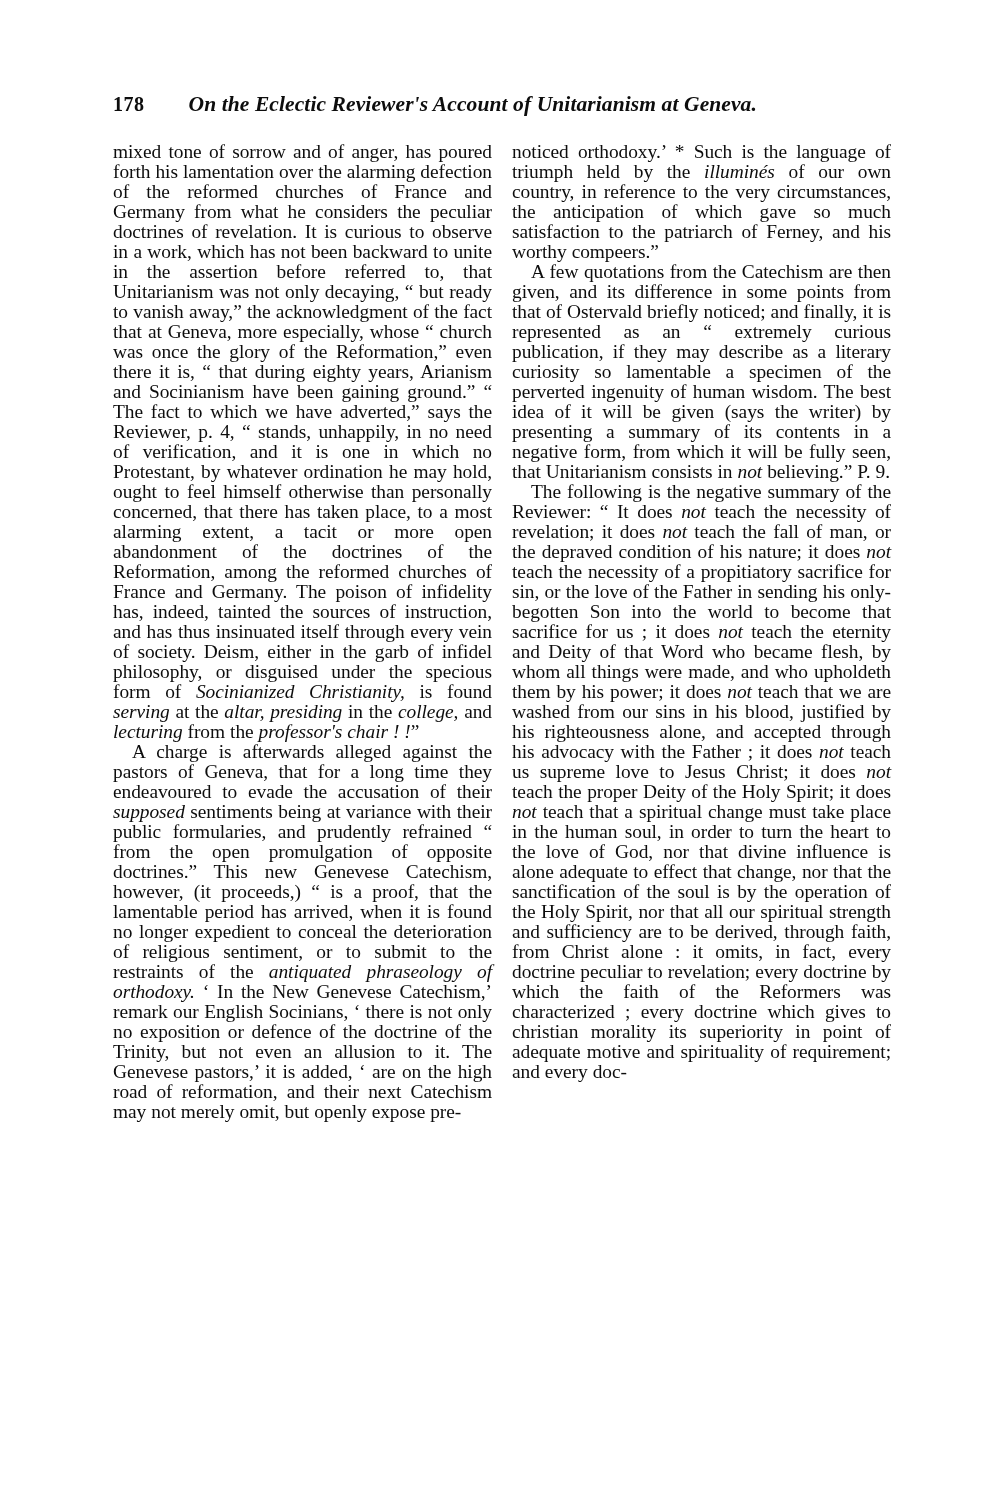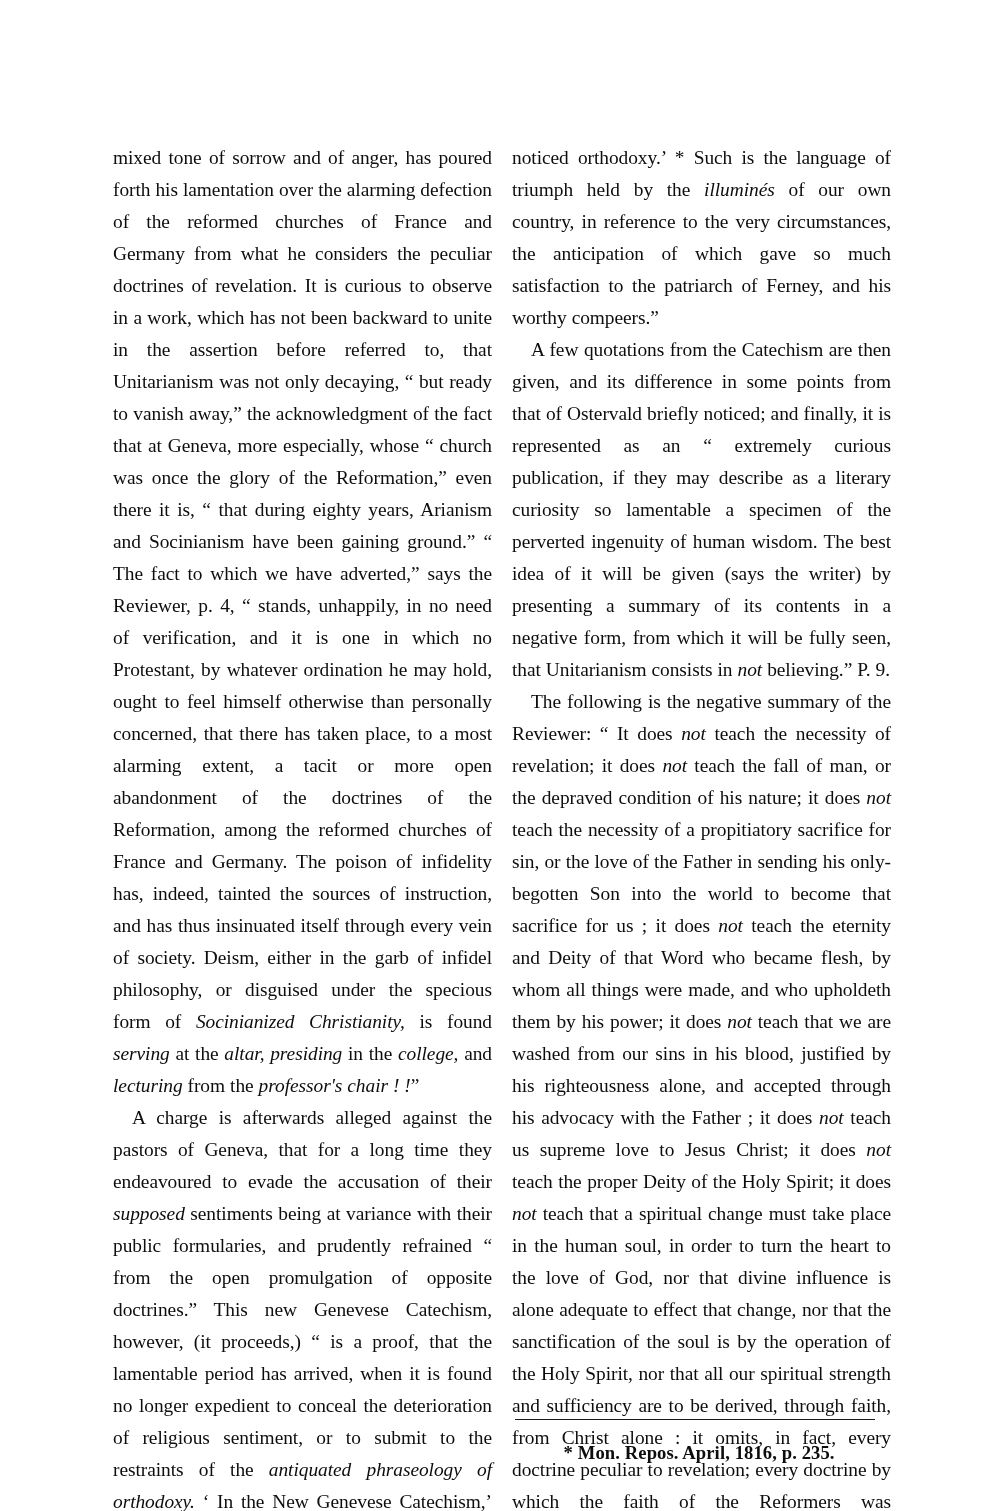--- a/index.html
+++ b/index.html
@@ -55,21 +55,21 @@
     width: 778px;
     display: flex;
     gap: 20px;
   }
   .col {
     width: 379px;
   }
   .col p {
     margin: 0;
     font-size: 19.4px;
-    line-height: 32px;
+    line-height: 20px;
     text-align: justify;
     text-justify: inter-word;
     letter-spacing: -0.05px;
     word-spacing: 0.2px;
     hyphens: none;
   }
   .col p.indent {
     text-indent: 19px;
   }
   .col p.runon {
@@ -101,37 +101,37 @@
   .fn-mark {
     font-weight: 700;
     margin-right: 5px;
   }
 </style>
 </head>
 <body>
 
 <div class="page">
 
+  <div class="runhead">
+    <span class="folio">178</span>
+    <span class="runtitle">On the Eclectic Reviewer's Account of Unitarianism at Geneva.</span>
+  </div>
 
   <div class="columns">
 
     <div class="col">
       <p class="runon"><span>mixed tone of sorrow and of anger, has poured forth his lamentation over the alarming defection of the reformed churches of France and Germany from what he considers the peculiar doctrines of revelation. It is curious to observe in a work, which has not been backward to unite in the assertion before referred to, that Unitarianism was not only decaying, “ but ready to vanish away,” the acknowledgment of the fact that at Geneva, more especially, whose “ church was once the glory of the Reformation,” even there it is, “ that during eighty years, Arianism and Socinianism have been gaining ground.”  “ The fact to which we have adverted,” says the Reviewer, p. 4, “ stands, unhappily, in no need of verification, and it is one in which no Protestant, by whatever ordination he may hold, ought to feel himself otherwise than personally concerned, that there has taken place, to a most alarming extent, a tacit or more open abandonment of the doctrines of the Reformation, among the reformed churches of France and Germany. The poison of infidelity has, indeed, tainted the sources of instruction, and has thus insinuated itself through every vein of society.  Deism, either in the garb of infidel philosophy, or disguised under the specious form of </span><i>Socinianized Christianity,</i><span> is found </span><i>serving</i><span> at the </span><i>altar, presiding</i><span> in the </span><i>college,</i><span> and </span><i>lecturing</i><span> from the </span><i>professor's chair ! !</i><span>”</span></p>
 
       <p class="indent"><span>A charge is afterwards alleged against the pastors of Geneva, that for a long time they endeavoured to evade the accusation of their </span><i>supposed</i><span> sentiments being at variance with their public formularies, and prudently refrained “ from the open promulgation of opposite doctrines.” This new Genevese Catechism, however, (it proceeds,) “ is a proof, that the lamentable period has arrived, when it is found no longer expedient to conceal the deterioration of religious sentiment, or to submit to the restraints of the </span><i>antiquated phraseology of orthodoxy.</i><span> ‘ In the New Genevese Catechism,’ remark our English Socinians, ‘ there is not only no exposition or defence of the doctrine of the Trinity, but not even an allusion to it. The Genevese pastors,’ it is added, ‘ are on the high road of reformation, and their next Catechism may not merely omit, but openly expose pre-</span></p>
     </div>
 
     <div class="col">
       <p class="runon"><span>noticed orthodoxy.’ </span><span>*</span><span>  Such is the language of triumph held by the </span><i>illuminés</i><span> of our own country, in reference to the very circumstances, the anticipation of which gave so much satisfaction to the patriarch of Ferney, and his worthy compeers.”</span></p>
 
       <p class="indent"><span>A few quotations from the Catechism are then given, and its difference in some points from that of Ostervald briefly noticed; and finally, it is represented as an “ extremely curious publication, if they may describe as a literary curiosity so lamentable a specimen of the perverted ingenuity of human wisdom.  The best idea of it will be given (says the writer) by presenting a summary of its contents in a negative form, from which it will be fully seen, that Unitarianism consists in </span><i>not</i><span> believing.”   P. 9.</span></p>
 
       <p class="indent"><span>The following is the negative summary of the Reviewer: “ It does </span><i>not</i><span> teach the necessity of revelation; it does </span><i>not</i><span> teach the fall of man, or the depraved condition of his nature; it does </span><i>not</i><span> teach the necessity of a propitiatory sacrifice for sin, or the love of the Father in sending his only-begotten Son into the world to become that sacrifice for us ; it does </span><i>not</i><span> teach the eternity and Deity of that Word who became flesh, by whom all things were made, and who upholdeth them by his power; it does </span><i>not</i><span> teach that we are washed from our sins in his blood, justified by his righteousness alone, and accepted through his advocacy with the Father ; it does </span><i>not</i><span> teach us supreme love to Jesus Christ; it does </span><i>not</i><span> teach the proper Deity of the Holy Spirit; it does </span><i>not</i><span> teach that a spiritual change must take place in the human soul, in order to turn the heart to the love of God, nor that divine influence is alone adequate to effect that change, nor that the sanctification of the soul is by the operation of the Holy Spirit, nor that all our spiritual strength and sufficiency are to be derived, through faith, from Christ alone : it omits, in fact, every doctrine peculiar to revelation; every doctrine by which the faith of the Reformers was characterized ; every doctrine which gives to christian morality its superiority in point of adequate motive and spirituality of requirement; and every doc-</span></p>
     </div>
 
   </div>
 
-  <div class="footnote-zone">
-    <div class="fn-rule"></div>
-    <p class="fn-text"><span class="fn-mark">*</span><span>Mon. Repos. April, 1816, p. 235.</span></p>
-  </div>
 
 </div>
 
 </body></html>

